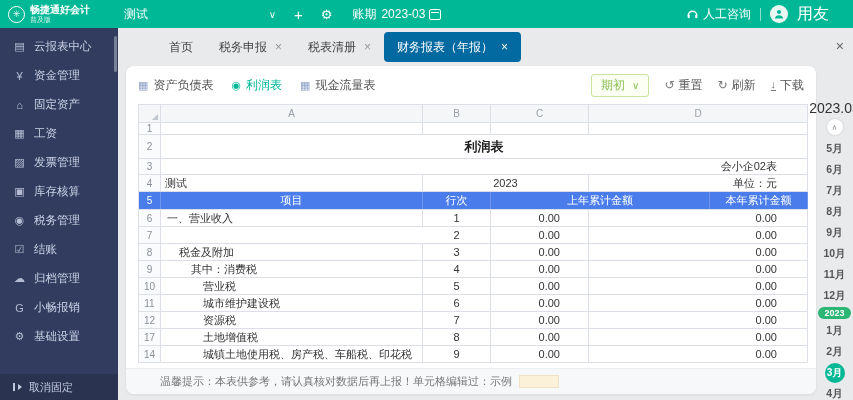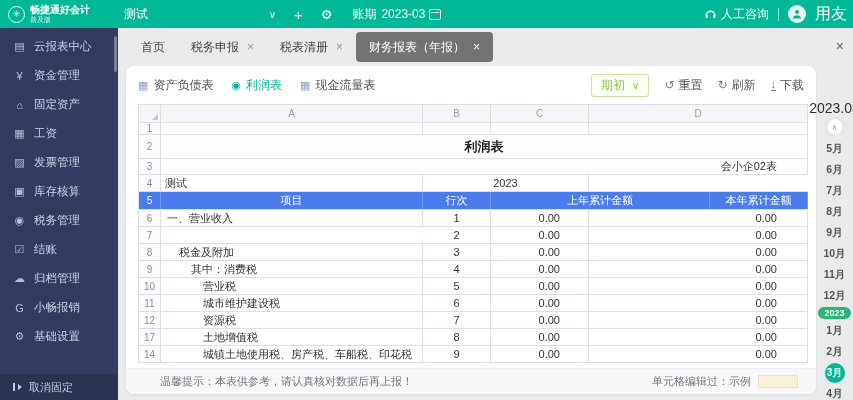--- a/index.html
+++ b/index.html
@@ -13,43 +13,43 @@
   .brand-text { display:flex; flex-direction:column; line-height:1.05; }
   .brand-title { font-size:10px; font-weight:bold; white-space:nowrap; }
   .brand-sub { font-size:7px; opacity:.85; }
   .company-select { display:flex; align-items:center; justify-content:space-between; width:152px; margin-left:6px; font-size:12px; cursor:pointer; }
   .chev { font-size:10px; opacity:.9; }
   .tb-icon { margin-left:18px; font-size:15px; cursor:pointer; line-height:1; }
   .tb-gear { font-size:13px; }
   .period { margin-left:20px; font-size:12px; display:flex; align-items:center; gap:5px; }
   .cal { width:12px; height:11px; border:1px solid #fff; border-radius:2px; position:relative; display:inline-block; margin-left:4px; cursor:pointer; }
   .cal::before { content:""; position:absolute; top:2px; left:1px; right:1px; border-top:1px solid #fff; }
-  .topbar-right { margin-left:auto; display:flex; align-items:center; gap:9px; padding-right:6px; }
+  .topbar-right { margin-left:auto; display:flex; align-items:center; gap:9px; padding-right:24px; }
   .support { font-size:12px; display:flex; align-items:center; gap:4px; cursor:pointer; }
   .tb-divider { width:1px; height:13px; background:rgba(255,255,255,.55); }
   .avatar { width:18px; height:18px; border-radius:50%; background:#EAF8F4; display:flex; align-items:center; justify-content:center; flex:none; }
   .user { font-size:16px; cursor:pointer; }
 
   
   .sidebar { position:absolute; top:28px; left:0; bottom:0; width:118px; background:#313C5E; color:#CBD3E6; z-index:5; }
   .side-list { padding-top:4px; }
   .side-item { height:29px; display:flex; align-items:center; gap:8px; padding-left:13px; font-size:11.5px; cursor:pointer; white-space:nowrap; }
   .side-icon { width:13px; text-align:center; font-size:11px; opacity:.85; flex:none; }
   .side-scrollthumb { position:absolute; top:8px; right:1px; width:3px; height:36px; background:rgba(255,255,255,.35); border-radius:2px; }
   .pin-bar { position:absolute; bottom:0; left:0; width:100%; height:26px; background:#2A3450; display:flex; align-items:center; gap:7px; padding-left:13px; font-size:11px; color:#C2CADF; cursor:pointer; }
   .pin-icon { width:9px; height:8px; position:relative; flex:none; }
   .pin-icon::before { content:""; position:absolute; left:0; top:0; bottom:0; width:2px; background:#C2CADF; }
   .pin-icon::after { content:""; position:absolute; right:0; top:1px; border-top:3px solid transparent; border-bottom:3px solid transparent; border-left:4px solid #C2CADF; }
 
   
   .main { position:absolute; left:118px; top:28px; right:0; bottom:0; background:#E9EAEC; }
-  .tabstrip { height:38px; display:flex; align-items:center; padding:0 30px 0 10px; position:relative; }
+  .tabstrip { height:38px; display:flex; align-items:center; padding:0 30px 0 10px; position:relative;margin-left:28px; }
   .wtab { display:flex; align-items:center; gap:8px; font-size:12px; color:#444; padding:0 13px; height:38px; cursor:pointer; white-space:nowrap; }
   .wtab .x { color:#999; font-size:12px; }
-  .wtab.active { background:#737373; color:#fff; height:30px; border-radius:4px; }
+  .wtab.active { background:#0369a1; color:#fff; height:30px; border-radius:4px; }
   .wtab.active .x { color:#fff; }
   .strip-close { position:absolute; right:9px; top:11px; font-size:14px; color:#666; cursor:pointer; line-height:1; }
 
   
   .panel { position:absolute; left:8px; top:38px; width:690px; bottom:6px; background:#fff; border-radius:8px; box-shadow:0 1px 3px rgba(0,0,0,.08); }
   .panel-toolbar { height:38px; display:flex; align-items:center; justify-content:space-between; padding:0 12px; }
   .rtabs { display:flex; align-items:center; gap:18px; }
   .rtab { display:flex; align-items:center; gap:5px; font-size:12px; color:#555; cursor:pointer; white-space:nowrap; }
   .rtab .ric { font-size:11px; color:#8FA3C8; }
   .rtab.active { color:#00B796; }
@@ -81,21 +81,21 @@
   .r-blank { height:12px; }
   .r-title { height:24px; }
   .r-title .c-merge { font-size:13px; font-weight:bold; color:#222; }
   .r-code { height:16px; }
   .r-info { height:17px; }
   .hrow { height:18px; }
   .hrow .scell { background:#4A7DEB; color:#fff; justify-content:center; padding:0; border-right-color:#6E95EF; border-bottom:none; }
   .r-data .c-a { color:#333; }
 
   
-  .panel-footer { position:absolute; left:0; right:0; bottom:0; height:26px; background:#F7F8FA; border-top:1px solid #ECEEF1; border-radius:0 0 8px 8px; display:flex; align-items:center; justify-content:space-between; padding:0 18px 0 34px; font-size:11px; color:#777; }
+  .panel-footer { position:absolute; left:0; right:0; bottom:0; height:26px; background:#F7F8FA; border-top:1px solid #ECEEF1; border-radius:0 0 8px 8px; display:flex; align-items:center; padding:0 18px 0 34px; font-size:11px; color:#777; }
   .edited { display:flex; align-items:center; gap:7px; }
   .swatch { width:40px; height:13px; background:#FBF0D8; border:1px solid #F0E3C3; }
 
   
   .month-rail { position:absolute; right:0; top:72px; bottom:0; width:37px; display:flex; flex-direction:column; align-items:center; font-size:10.5px; color:#555; }
   .rail-header { font-size:14px; color:#333; }
   .rail-btn { width:16px; height:16px; border-radius:50%; background:#fff; color:#999; display:flex; align-items:center; justify-content:center; font-size:8px; margin:3px 0; box-shadow:0 0 2px rgba(0,0,0,.2); cursor:pointer; flex:none; }
   .rail-list { display:flex; flex-direction:column; align-items:center; width:100%;font-weight:bold; }
   .rail-month { height:21px; display:flex; align-items:center; justify-content:center; width:100%; cursor:pointer; }
   .rail-month.active span { width:20px; height:20px; background:#00B796; border-radius:50%; color:#fff; display:flex; align-items:center; justify-content:center; font-size:10px; }
@@ -275,20 +275,21 @@
         <div class="scell c-merge t-center">利润表</div>
       </div>
       <div class="srow r-code">
         <div class="scell c-num">3</div>
         <div class="scell c-merge t-right">会小企02表</div>
       </div>
       <div class="srow r-info">
         <div class="scell c-num">4</div>
         <div class="scell c-a">测试</div>
         <div class="scell c-bc">2023</div>
+        <div class="scell c-d">单位：元</div>
       </div>
       <div class="srow hrow">
         <div class="scell c-num" style="background:#4A7DEB;color:#fff;">5</div>
         <div class="scell c-a">项目</div>
         <div class="scell c-b">行次</div>
         <div class="scell c-d">上年累计金额</div>
         <div class="scell c-c">本年累计金额</div>
       </div>
       <div id="sheet-body">
           <div class="srow r-data">

